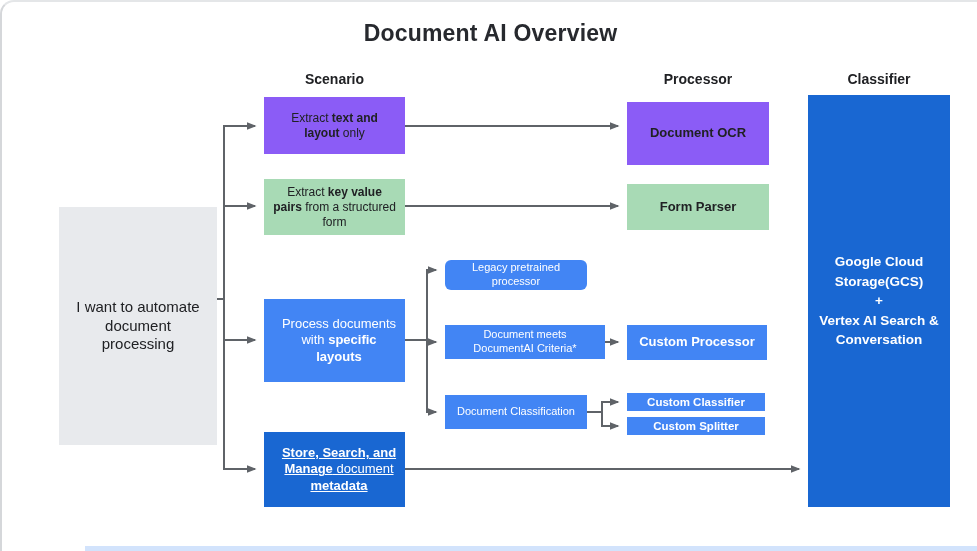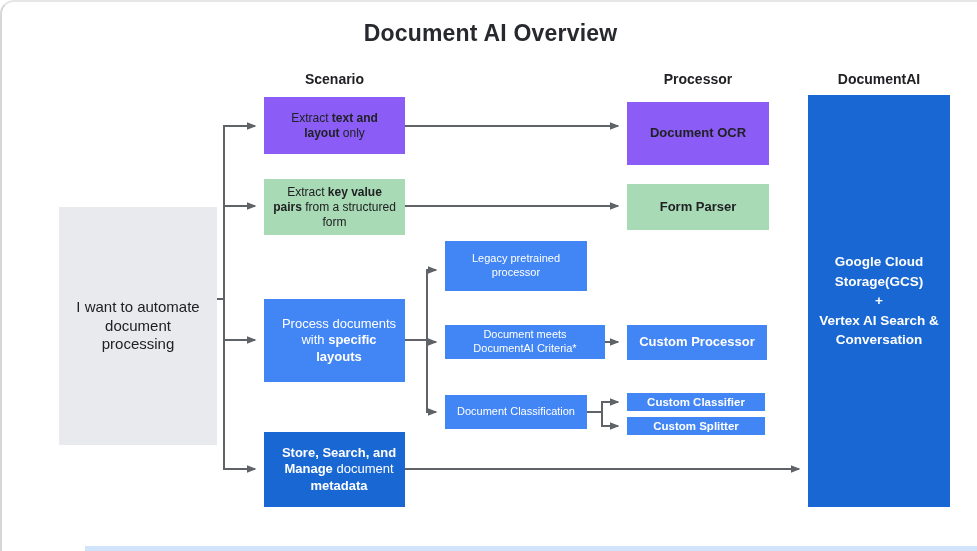--- a/index.html
+++ b/index.html
@@ -47,21 +47,21 @@
 </style>
 </head>
 <body>
 
 <div id="canvas">
 
   <div class="title">Document AI Overview</div>
 
   <div class="col-header" style="left:262px;top:69px;width:141px;">Scenario</div>
   <div class="col-header" style="left:625px;top:69px;width:142px;">Processor</div>
-  <div class="col-header" style="left:806px;top:69px;width:142px;">DocumentAI</div>
+  <div class="col-header" style="left:806px;top:69px;width:142px;">Classifier</div>
 
   <svg class="wires" width="977" height="551" viewBox="0 0 977 551">
     <defs>
       <marker id="ah" markerWidth="10" markerHeight="8" refX="8.5" refY="4" orient="auto" markerUnits="userSpaceOnUse">
         <path d="M0,0 L10,4 L0,8 Z" fill="#5F6368"></path>
       </marker>
     </defs>
     <g stroke="#5F6368" stroke-width="2" fill="none">
 
       <line x1="195" y1="297" x2="222" y2="297"></line>
@@ -100,25 +100,25 @@
   </div>
 
   <div class="box green fs12" style="left:262px;top:177px;width:141px;height:56px;">
     <span><span>Extract </span><span class="bold">key value pairs</span><span> from a structured form</span></span>
   </div>
 
   <div class="box blue fs13" style="left:262px;top:297px;width:141px;height:83px;">
     <span><span>Process documents with </span><span class="bold">specific layouts</span></span>
   </div>
 
-  <div class="box darkblue fs13" style="left:262px;top:430px;width:141px;height:75px;">
+  <div class="box darkblue fs13" style="left:262px;top:430px;width:141px;height:75px;text-decoration:underline;">
     <span><span class="bold">Store, Search, and Manage</span><span> document </span><span class="bold">metadata</span></span>
   </div>
 
-  <div class="box blue fs11" style="left:443px;top:239px;width:142px;height:50px;">
+  <div class="box blue fs11" style="left:443px;top:258px;width:142px;height:30px;border-radius:6px;">
     <span>Legacy pretrained processor</span>
   </div>
   <div class="box blue fs11" style="left:443px;top:323px;width:160px;height:34px;">
     <span>Document meets DocumentAI Criteria*</span>
   </div>
   <div class="box blue fs11" style="left:443px;top:393px;width:142px;height:34px;">
     <span>Document Classification</span>
   </div>
 
   <div class="box yellow proc-label" style="left:625px;top:100px;width:142px;height:63px;">

